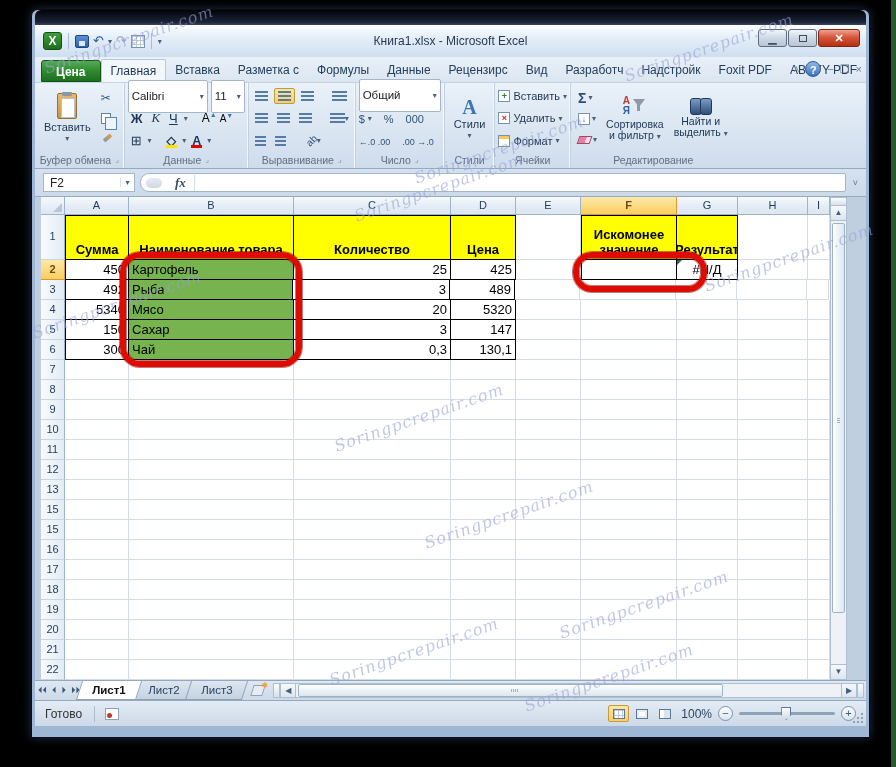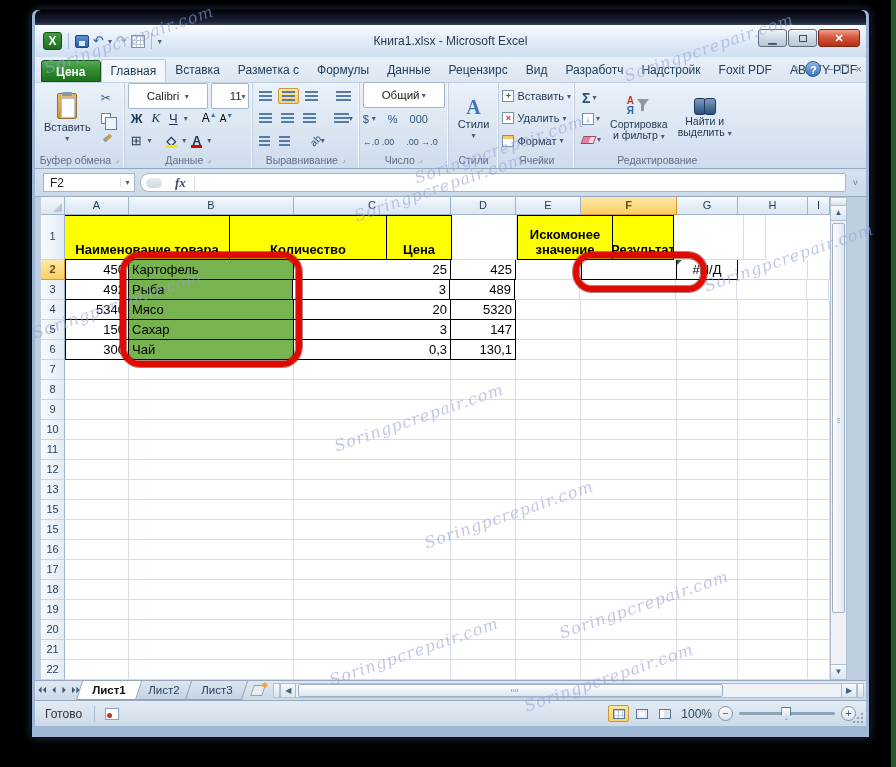--- a/index.html
+++ b/index.html
@@ -75,21 +75,21 @@
                     border:1px solid #b9c2cc; }
   .mini-col { display:flex; flex-direction:column; justify-content:space-around; padding:2px 2px; }
   .tool { display:flex; align-items:center; gap:2px; font-size:12px; color:#31537a; height:17px; padding:0 2px; }
   .copy-ico { width:10px; height:11px; background:#fff; border:1px solid #5f83ad; position:relative; }
   .copy-ico:after { content:""; position:absolute; left:3px; top:3px; width:10px; height:11px; background:#eef4fb; border:1px solid #5f83ad; }
   .brush-ico { width:12px; height:12px; position:relative; }
   .brush-ico:after { content:""; position:absolute; left:2px; top:2px; width:9px; height:4px;
                      background:linear-gradient(90deg,#8d97a3,#d9a13d); transform:rotate(-40deg); border-radius:1px; }
   .frow { display:flex; align-items:center; gap:3px; height:20px; }
   .combo { background:#fff; border:1px solid #a3b6ca; border-radius:2px; font-size:11.5px; color:#222;
-           padding:1px 18px; display:flex; align-items:center; justify-content:space-between; height:26px; }
+           padding:1px 3px; display:flex; align-items:center; justify-content:space-between; height:33px; }
   .fname { width:80px; } .fsize { width:34px; }
   .fmt-letter { font-size:13px; color:#1d3552; padding:0 3px; }
   .b { font-weight:bold; } .i { font-style:italic; font-family:"Liberation Serif",serif; }
   .u { text-decoration:underline; }
   .az { font-size:12px; } .az sup { font-size:7px; color:#3f74b8; }
   .clr { position:relative; padding:0 3px; font-size:12.5px; font-weight:bold; color:#1d3552; }
   .clr:after { content:""; position:absolute; left:2px; right:2px; bottom:0; height:3px; }
   .clr.fill:after { background:#ffe400; } .clr.font:after { background:#e00000; }
   .lines { width:13px; height:10px;
            background:repeating-linear-gradient(#567ca5 0,#567ca5 2px,transparent 2px,transparent 4px); }
@@ -525,20 +525,21 @@
               <div class="ch" style="width: 157px;">C</div>
               <div class="ch" style="width: 65px;">D</div>
               <div class="ch" style="width: 65px;">E</div>
               <div class="ch sel" style="width: 96px;">F</div>
               <div class="ch" style="width: 61px;">G</div>
               <div class="ch" style="width: 70px;">H</div>
               <div class="ch" style="width: 22px;">I</div>
             </div>
             <div class="grow">
               <div class="rh" style="height: 45px; line-height: 43px;">1</div>
+              <div class="cell yellow" style="width: 64px; height: 45px; border-width: 1px; border-style: solid; border-color: rgb(0, 0, 0);">Сумма</div>
               <div class="cell yellow" style="width: 165px; height: 45px; border-right: 1px solid rgb(0, 0, 0); border-bottom: 1px solid rgb(0, 0, 0); border-top: 1px solid rgb(0, 0, 0);">Наименование товара</div>
               <div class="cell yellow" style="width: 157px; height: 45px; border-right: 1px solid rgb(0, 0, 0); border-bottom: 1px solid rgb(0, 0, 0); border-top: 1px solid rgb(0, 0, 0);">Количество</div>
               <div class="cell yellow" style="width: 65px; height: 45px; border-right: 1px solid rgb(0, 0, 0); border-bottom: 1px solid rgb(0, 0, 0); border-top: 1px solid rgb(0, 0, 0);">Цена</div>
               <div class="cell" style="width: 65px; height: 45px;"></div>
               <div class="cell yellow" style="width: 96px; height: 45px; border-width: 1px; border-style: solid; border-color: rgb(0, 0, 0);">Искомонее значение</div>
               <div class="cell yellow" style="width: 61px; height: 45px; border-right: 1px solid rgb(0, 0, 0); border-bottom: 1px solid rgb(0, 0, 0); border-top: 1px solid rgb(0, 0, 0);">Результат</div>
               <div class="cell" style="width: 70px; height: 45px;"></div>
               <div class="cell" style="width: 22px; height: 45px;"></div>
             </div>
             <div class="grow">

